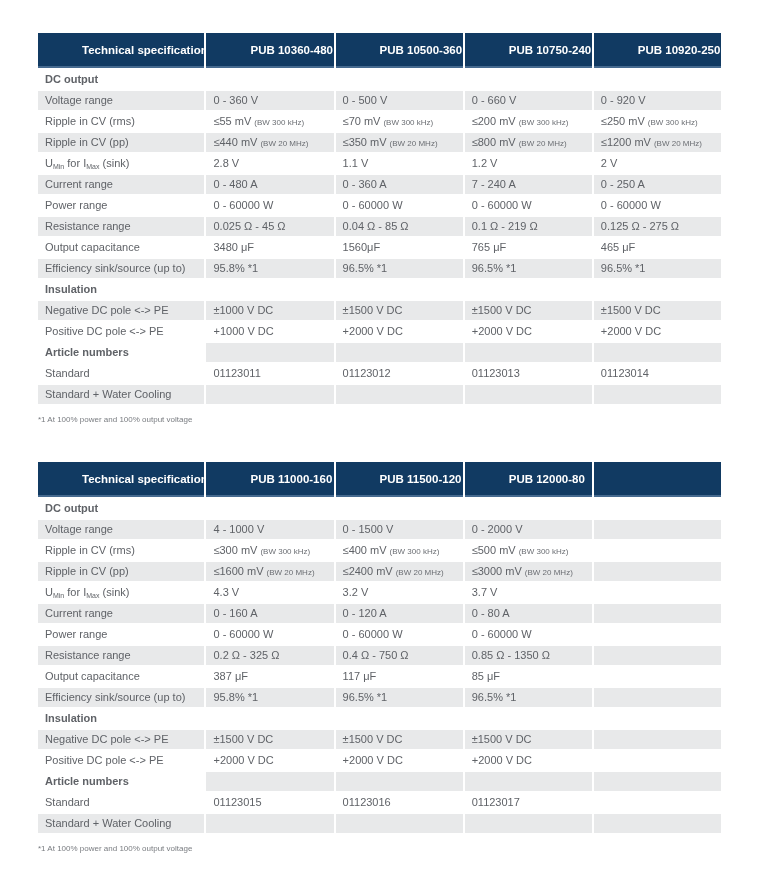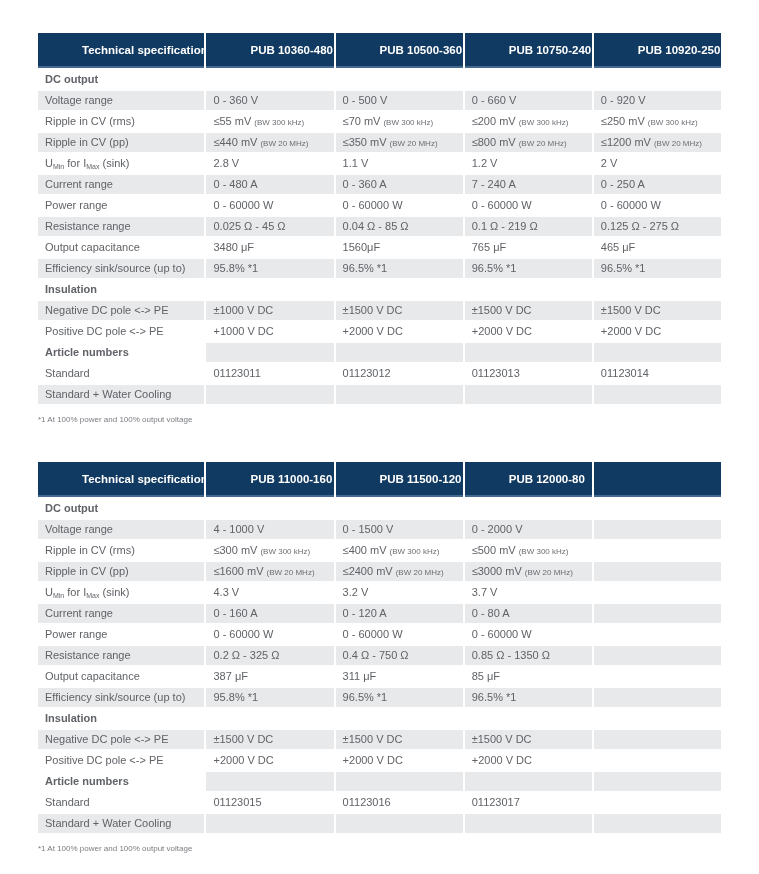--- a/index.html
+++ b/index.html
@@ -292,21 +292,21 @@
           <tr class="shaded-row">
             <td class="row-label">Resistance range</td>
             <td>0.2 Ω - 325 Ω</td>
             <td>0.4 Ω - 750 Ω</td>
             <td>0.85 Ω - 1350 Ω</td>
             <td></td>
           </tr>
           <tr>
             <td class="row-label">Output capacitance</td>
             <td>387 μF</td>
-            <td>311 μF</td>
+            <td>117 μF</td>
             <td>85 μF</td>
             <td></td>
           </tr>
           <tr class="shaded-row">
             <td class="row-label">Efficiency sink/source (up to)</td>
             <td>95.8% *1</td>
             <td>96.5% *1</td>
             <td>96.5% *1</td>
             <td></td>
           </tr>

